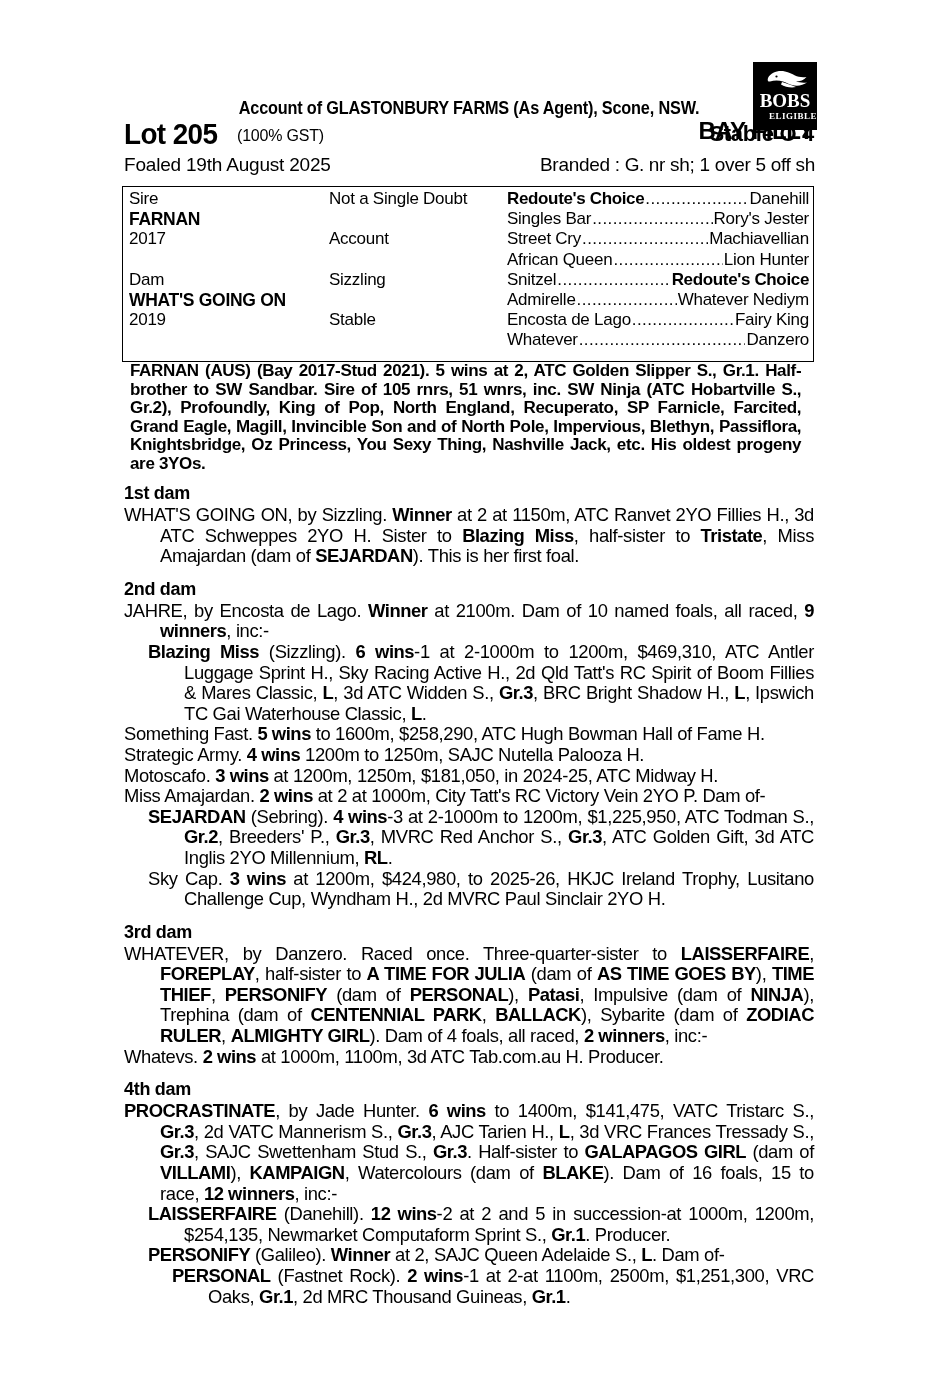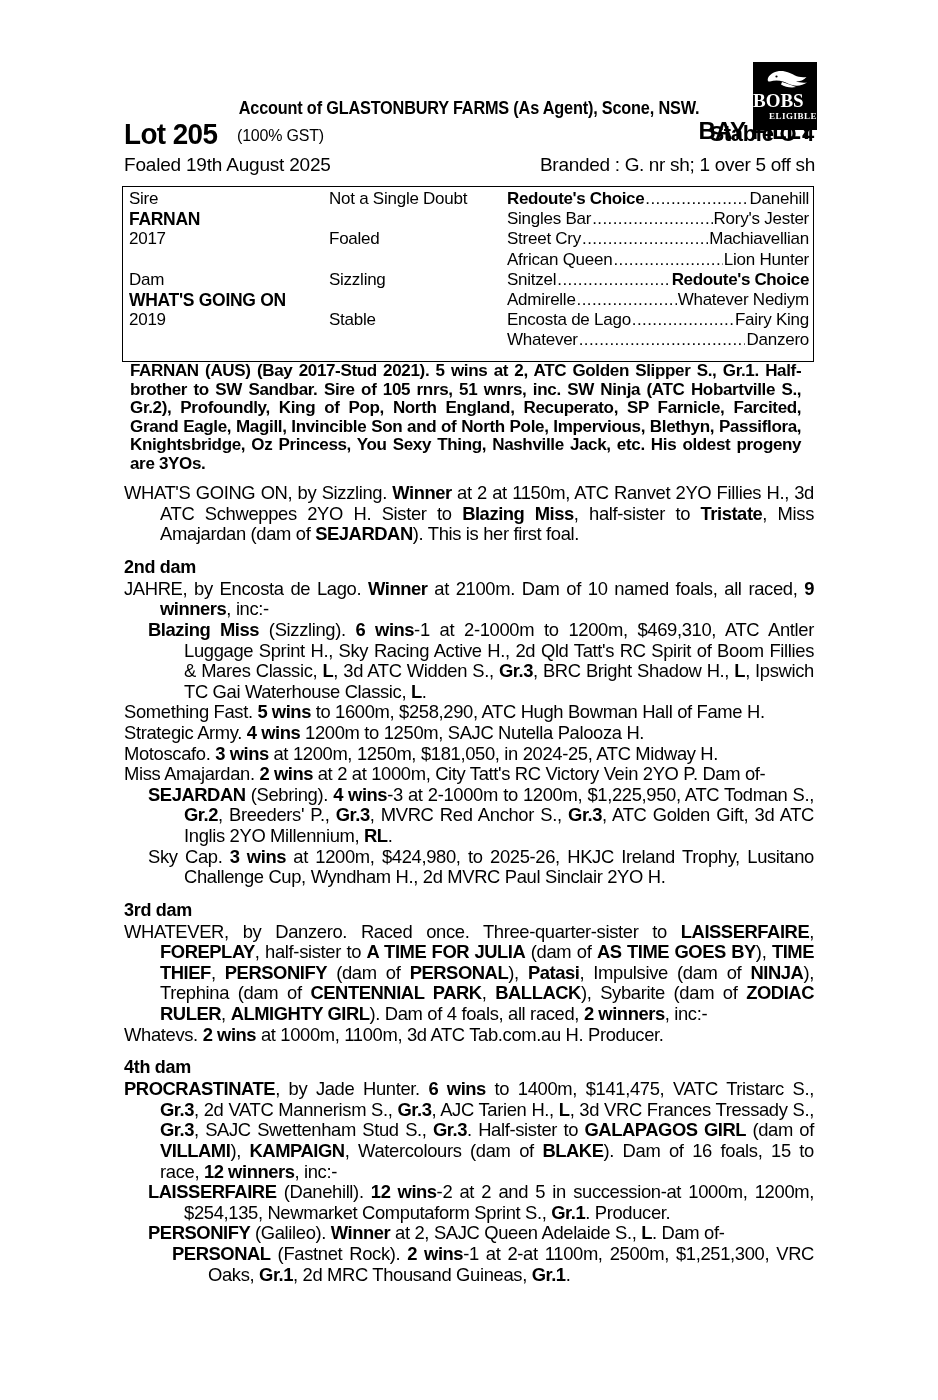--- a/index.html
+++ b/index.html
@@ -16,21 +16,21 @@
     position:absolute;left:0;top:98px;width:938px;text-align:center;
     font-weight:bold;font-size:17.5px;letter-spacing:-0.2px;
     transform:scaleX(0.93);transform-origin:center top;
   }
   .bobs{
     position:absolute;left:753px;top:62px;width:64px;height:68px;
     background:#000;color:#fff;overflow:hidden;
   }
   .bobs .horse{position:absolute;left:7px;top:6px;width:50px;height:22px;}
   .bobs .b1{
-    position:absolute;left:0;top:29px;width:64px;text-align:left;
+    position:absolute;left:0;top:29px;width:64px;text-align:center;
     font-family:"Liberation Serif","DejaVu Serif",serif;
     font-size:19px;font-weight:bold;letter-spacing:0px;line-height:19px;
   }
   .bobs .b2{
     position:absolute;left:0;top:49px;width:64px;text-align:right;
     font-family:"Liberation Serif","DejaVu Serif",serif;
     font-size:9px;font-weight:bold;letter-spacing:0.5px;line-height:10px;
   }
 
   .lotrow{position:absolute;left:124px;top:118px;width:690px;height:32px;}
@@ -131,21 +131,21 @@
       <div class="l nm">FARNAN</div>
       <div class="l">2017</div>
       <div class="sp"></div>
       <div class="l">Dam</div>
       <div class="l nm">WHAT'S GOING ON</div>
       <div class="l">2019</div>
     </div>
     <div class="col2">
       <div class="l">Not a Single Doubt</div>
       <div class="sp"></div>
-      <div class="l">Foaled</div>
+      <div class="l">Account</div>
       <div class="sp"></div>
       <div class="l">Sizzling</div>
       <div class="sp"></div>
       <div class="l">Stable</div>
     </div>
     <div class="col3" id="gpcol">
         <div class="gp">
           <span class="a"><b>Redoute's Choice</b></span>
           <span class="dots">..........................................................................................</span>
           <span class="b">Danehill</span>
@@ -184,20 +184,21 @@
           <span class="a">Whatever</span>
           <span class="dots">..........................................................................................</span>
           <span class="b">Danzero</span>
         </div>
       </div>
   </div>
 
   <div class="sirepara">FARNAN (AUS) (Bay 2017-Stud 2021). 5 wins at 2, ATC Golden Slipper S., Gr.1. Half-brother to SW Sandbar. Sire of 105 rnrs, 51 wnrs, inc. SW Ninja (ATC Hobartville S., Gr.2), Profoundly, King of Pop, North England, Recuperato, SP Farnicle, Farcited, Grand Eagle, Magill, Invincible Son and of North Pole, Impervious, Blethyn, Passiflora, Knightsbridge, Oz Princess, You Sexy Thing, Nashville Jack, etc. His oldest progeny are 3YOs.</div>
 
   <div class="sec" id="damsections" style="top:483px;">
+      <div class="sechead">1st dam</div>
       <div class="p h0">WHAT'S GOING ON, by Sizzling. <b>Winner</b> at 2 at 1150m, ATC Ranvet 2YO Fillies H., 3d ATC Schweppes 2YO H. Sister to <b>Blazing Miss</b>, half-sister to <b>Tristate</b>, Miss Amajardan (dam of <b>SEJARDAN</b>). This is her first foal.</div>
       <div class="gap"></div>
       <div class="sechead">2nd dam</div>
       <div class="p h0">JAHRE, by Encosta de Lago. <b>Winner</b> at 2100m. Dam of 10 named foals, all raced, <b>9 winners</b>, inc:-</div>
       <div class="p h1"><b>Blazing Miss</b> (Sizzling). <b>6 wins</b>-1 at 2-1000m to 1200m, $469,310, ATC Antler Luggage Sprint H., Sky Racing Active H., 2d Qld Tatt's RC Spirit of Boom Fillies &amp; Mares Classic, <b>L</b>, 3d ATC Widden S., <b>Gr.3</b>, BRC Bright Shadow H., <b>L</b>, Ipswich TC Gai Waterhouse Classic, <b>L</b>.</div>
       <div class="p h0">Something Fast. <b>5 wins</b> to 1600m, $258,290, ATC Hugh Bowman Hall of Fame H.</div>
       <div class="p h0">Strategic Army. <b>4 wins</b> 1200m to 1250m, SAJC Nutella Palooza H.</div>
       <div class="p h0">Motoscafo. <b>3 wins</b> at 1200m, 1250m, $181,050, in 2024-25, ATC Midway H.</div>
       <div class="p h0">Miss Amajardan. <b>2 wins</b> at 2 at 1000m, City Tatt's RC Victory Vein 2YO P. Dam of-</div>
       <div class="p h1"><b>SEJARDAN</b> (Sebring). <b>4 wins</b>-3 at 2-1000m to 1200m, $1,225,950, ATC Todman S., <b>Gr.2</b>, Breeders' P., <b>Gr.3</b>, MVRC Red Anchor S., <b>Gr.3</b>, ATC Golden Gift, 3d ATC Inglis 2YO Millennium, <b>RL</b>.</div>

